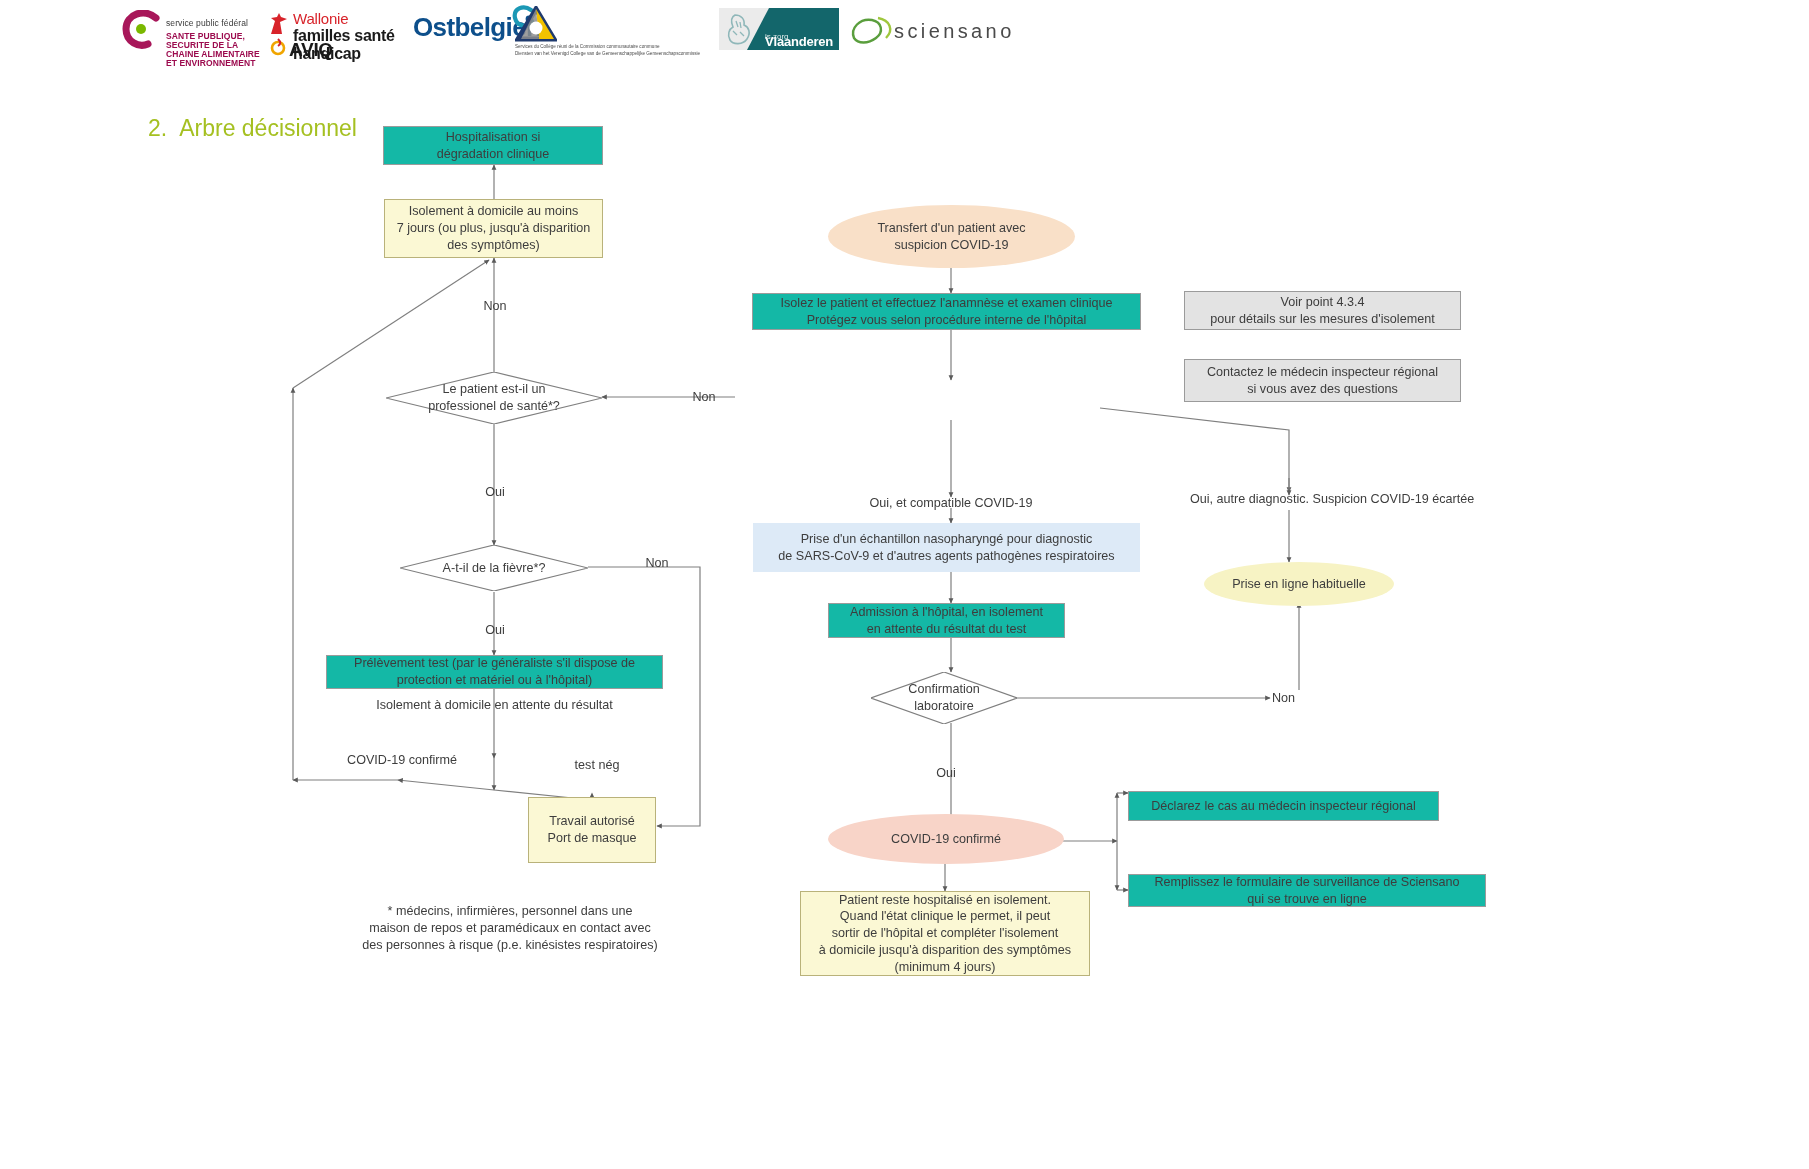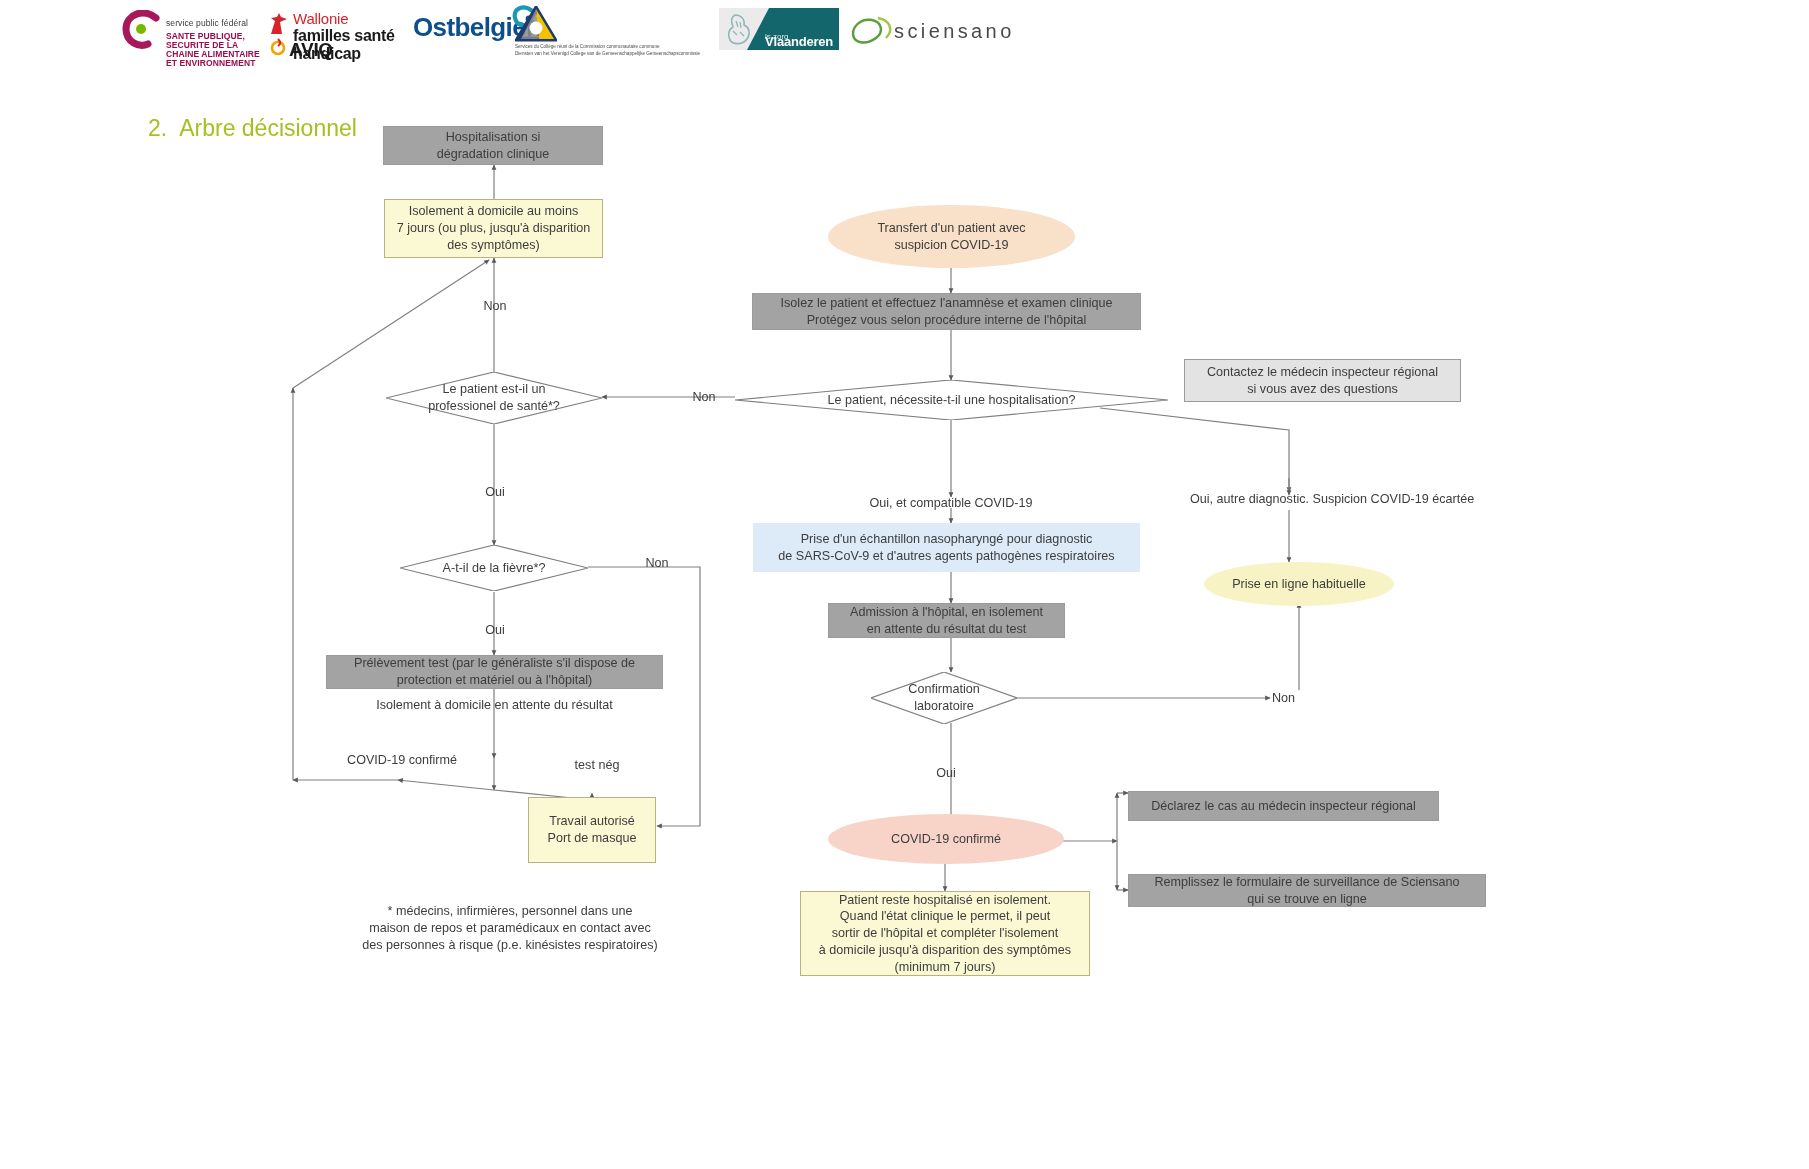--- a/index.html
+++ b/index.html
@@ -123,21 +123,21 @@
     justify-content: center;
     text-align: center;
     font-size: 12.6px;
     line-height: 1.33;
     color: #3d3d3d;
     white-space: pre-line;
     padding: 2px 6px;
   }
   .box {
     border: 1px solid #9b9b9b;
-    background: #a3a3a3;
+    background: #14b8a6;
   }
   .box-yellow {
     border: 1px solid #b9b27a;
     background: #fbf8d4;
   }
   .box-grey {
     border: 1px solid #9b9b9b;
     background: #e3e3e3;
   }
   .box-blue {
@@ -372,30 +372,26 @@
   <div class="plain-text" style="left:310px; top:903px; width:400px;">* médecins, infirmières, personnel dans une
 maison de repos et paramédicaux en contact avec
 des personnes à risque (p.e. kinésistes respiratoires)</div>
 
   <div class="node ellipse ell-orange" style="left:828px; top:205px; width:247px; height:63px;">Transfert d'un patient avec
 suspicion COVID-19</div>
 
   <div class="node box" style="left:752px; top:293px; width:389px; height:37px;">Isolez le patient et effectuez l'anamnèse et examen clinique
 Protégez vous selon procédure interne de l'hôpital</div>
 
+  <div class="node box-grey" style="left:1184px; top:291px; width:277px; height:39px;">Voir point 4.3.4
+pour détails sur les mesures d'isolement</div>
 
   <div class="node box-grey" style="left:1184px; top:359px; width:277px; height:43px;">Contactez le médecin inspecteur régional
 si vous avez des questions</div>
 
-  <div class="diamond" style="left:735px; top:380px; width:433px; height:40px;">
-    <svg viewBox="0 0 433 40" preserveAspectRatio="none">
-      <polygon points="216,0 433,20 216,40 0,20" fill="#ffffff" stroke="#7f7f7f" stroke-width="1.2" vector-effect="non-scaling-stroke"></polygon>
-    </svg>
-    <span class="dlabel">Le patient, nécessite-t-il une hospitalisation?</span>
-  </div>
 
   <div class="edge-label" style="left:686px; top:389px; width:36px;">Non</div>
 
   <div class="edge-label" style="left:840px; top:495px; width:222px;">Oui, et compatible COVID-19</div>
 
   <div class="edge-label" style="left:1190px; top:491px; width:320px; text-align:left;">Oui, autre diagnostic.  Suspicion COVID-19 écartée</div>
 
   <div class="node box-blue" style="left:753px; top:523px; width:387px; height:49px;">Prise d'un échantillon nasopharyngé pour diagnostic
 de SARS-CoV-9 et d'autres agents pathogènes respiratoires</div>
 
@@ -420,15 +416,15 @@
 
   <div class="node box" style="left:1128px; top:791px; width:311px; height:30px;text-align:right;">Déclarez le cas au médecin inspecteur régional</div>
 
   <div class="node box" style="left:1128px; top:874px; width:358px; height:33px;">Remplissez le formulaire de surveillance de Sciensano
 qui se trouve en ligne</div>
 
   <div class="node box-yellow" style="left:800px; top:891px; width:290px; height:85px;">Patient reste hospitalisé en isolement.
 Quand l'état clinique le permet, il peut
 sortir de l'hôpital et compléter l'isolement
 à domicile jusqu'à disparition des symptômes
-(minimum 7 jours)</div>
+(minimum 4 jours)</div>
 
 </div>
 
 </body></html>

